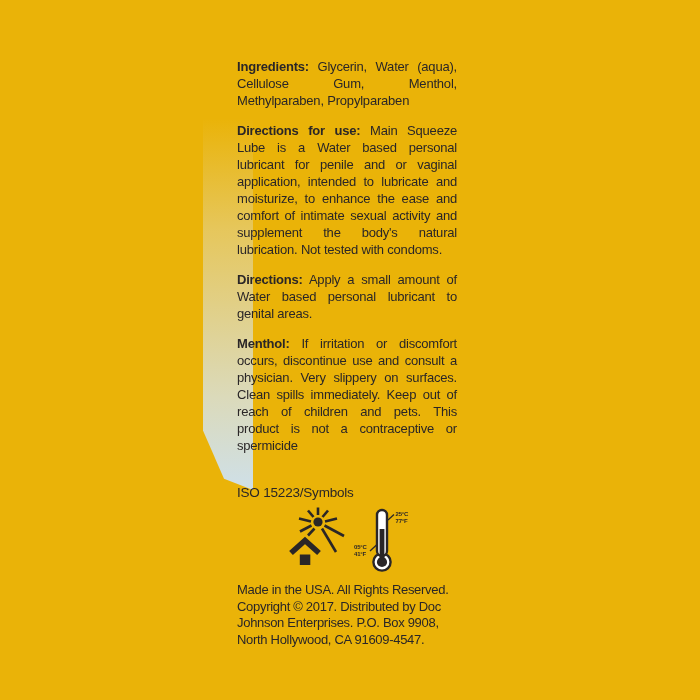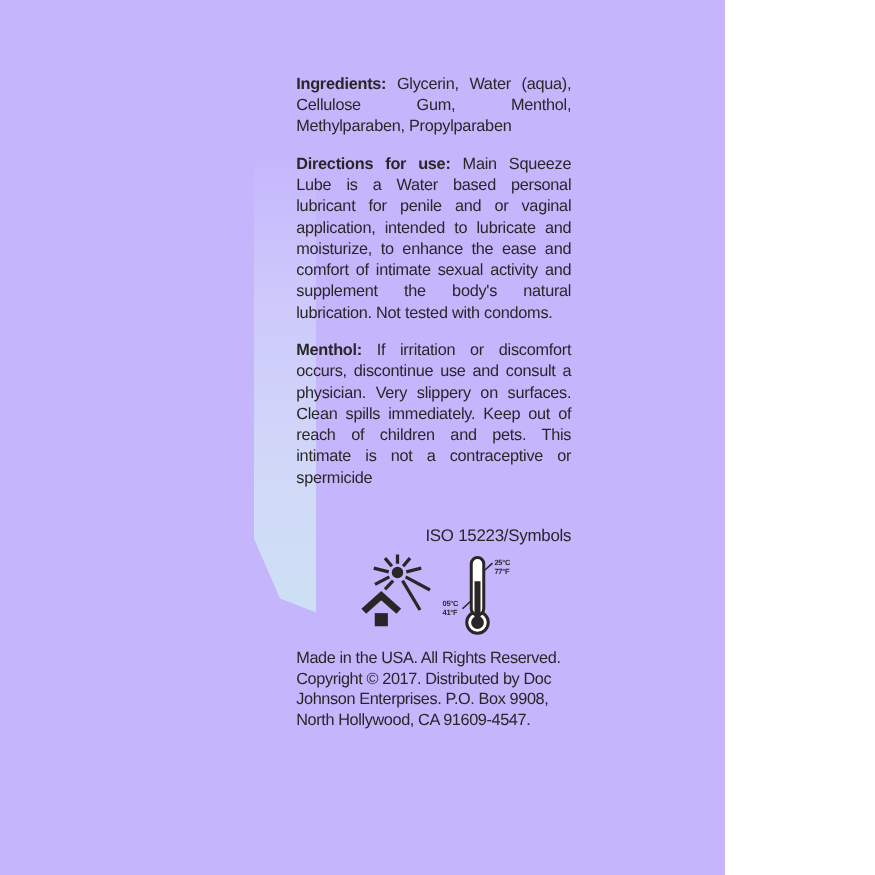--- a/index.html
+++ b/index.html
@@ -3,23 +3,23 @@
 <meta charset="utf-8">
 <style>
   html, body {
     margin: 0;
     padding: 0;
     background: #ffffff;
     font-family: "Liberation Sans", "DejaVu Sans", sans-serif;
   }
   .canvas {
     position: relative;
-    width: 580px;
+    width: 700px;
     height: 700px;
-    background: #c4b5fd;
+    background: #eab308;
     overflow: hidden;
     text-decoration: underline;
   }
   
   .watermark {
     position: absolute;
     left: 203px;
     top: 118px;
     width: 50px;
     height: 372px;
@@ -46,21 +46,21 @@
     text-align: justify;
     text-justify: inter-word;
   }
   .para .lead {
     font-weight: bold;
   }
   .iso-heading {
     margin-top: 31px;
     font-size: 13.5px;
     letter-spacing: -0.2px;
-    text-align: right;
+    text-align: left;
     white-space: nowrap;
   }
   .icons-row {
     margin-top: 7px;
     display: flex;
     justify-content: center;
     align-items: flex-start;
     gap: 2px;
   }
   .icons-row svg {
@@ -85,22 +85,23 @@
 <div class="canvas">
 
   <div class="watermark"></div>
 
   <div class="col">
 
     <p class="para"><b class="lead">Ingredients:</b> <span>Glycerin, Water (aqua), Cellulose Gum, Menthol, Methylparaben, Propylparaben</span></p>
 
     <p class="para"><b class="lead">Directions for use:</b> <span>Main Squeeze Lube is a Water based personal lubricant for penile and or vaginal application, intended to lubricate and moisturize, to enhance the ease and comfort of intimate sexual activity and supplement the body's natural lubrication. Not tested with condoms.</span></p>
 
+    <p class="para"><b class="lead">Directions:</b> <span>Apply a small amount of Water based personal lubricant to genital areas.</span></p>
 
-    <p class="para"><b class="lead">Menthol:</b> <span>If irritation or discomfort occurs, discontinue use and consult a physician. Very slippery on surfaces. Clean spills immediately. Keep out of reach of children and pets. This intimate is not a contraceptive or spermicide</span></p>
+    <p class="para"><b class="lead">Menthol:</b> <span>If irritation or discomfort occurs, discontinue use and consult a physician. Very slippery on surfaces. Clean spills immediately. Keep out of reach of children and pets. This product is not a contraceptive or spermicide</span></p>
 
     <div class="iso-heading">ISO 15223/Symbols</div>
 
     <div class="icons-row">
 
       <svg width="64" height="62" viewBox="0 0 64 62">
         <g stroke="#2a2627" stroke-width="2.6" fill="none">
           <line x1="35" y1="8" x2="35" y2="0.5"></line>
           <line x1="30.5" y1="10" x2="25" y2="3.5"></line>
           <line x1="39.5" y1="10" x2="45" y2="3.5"></line>

